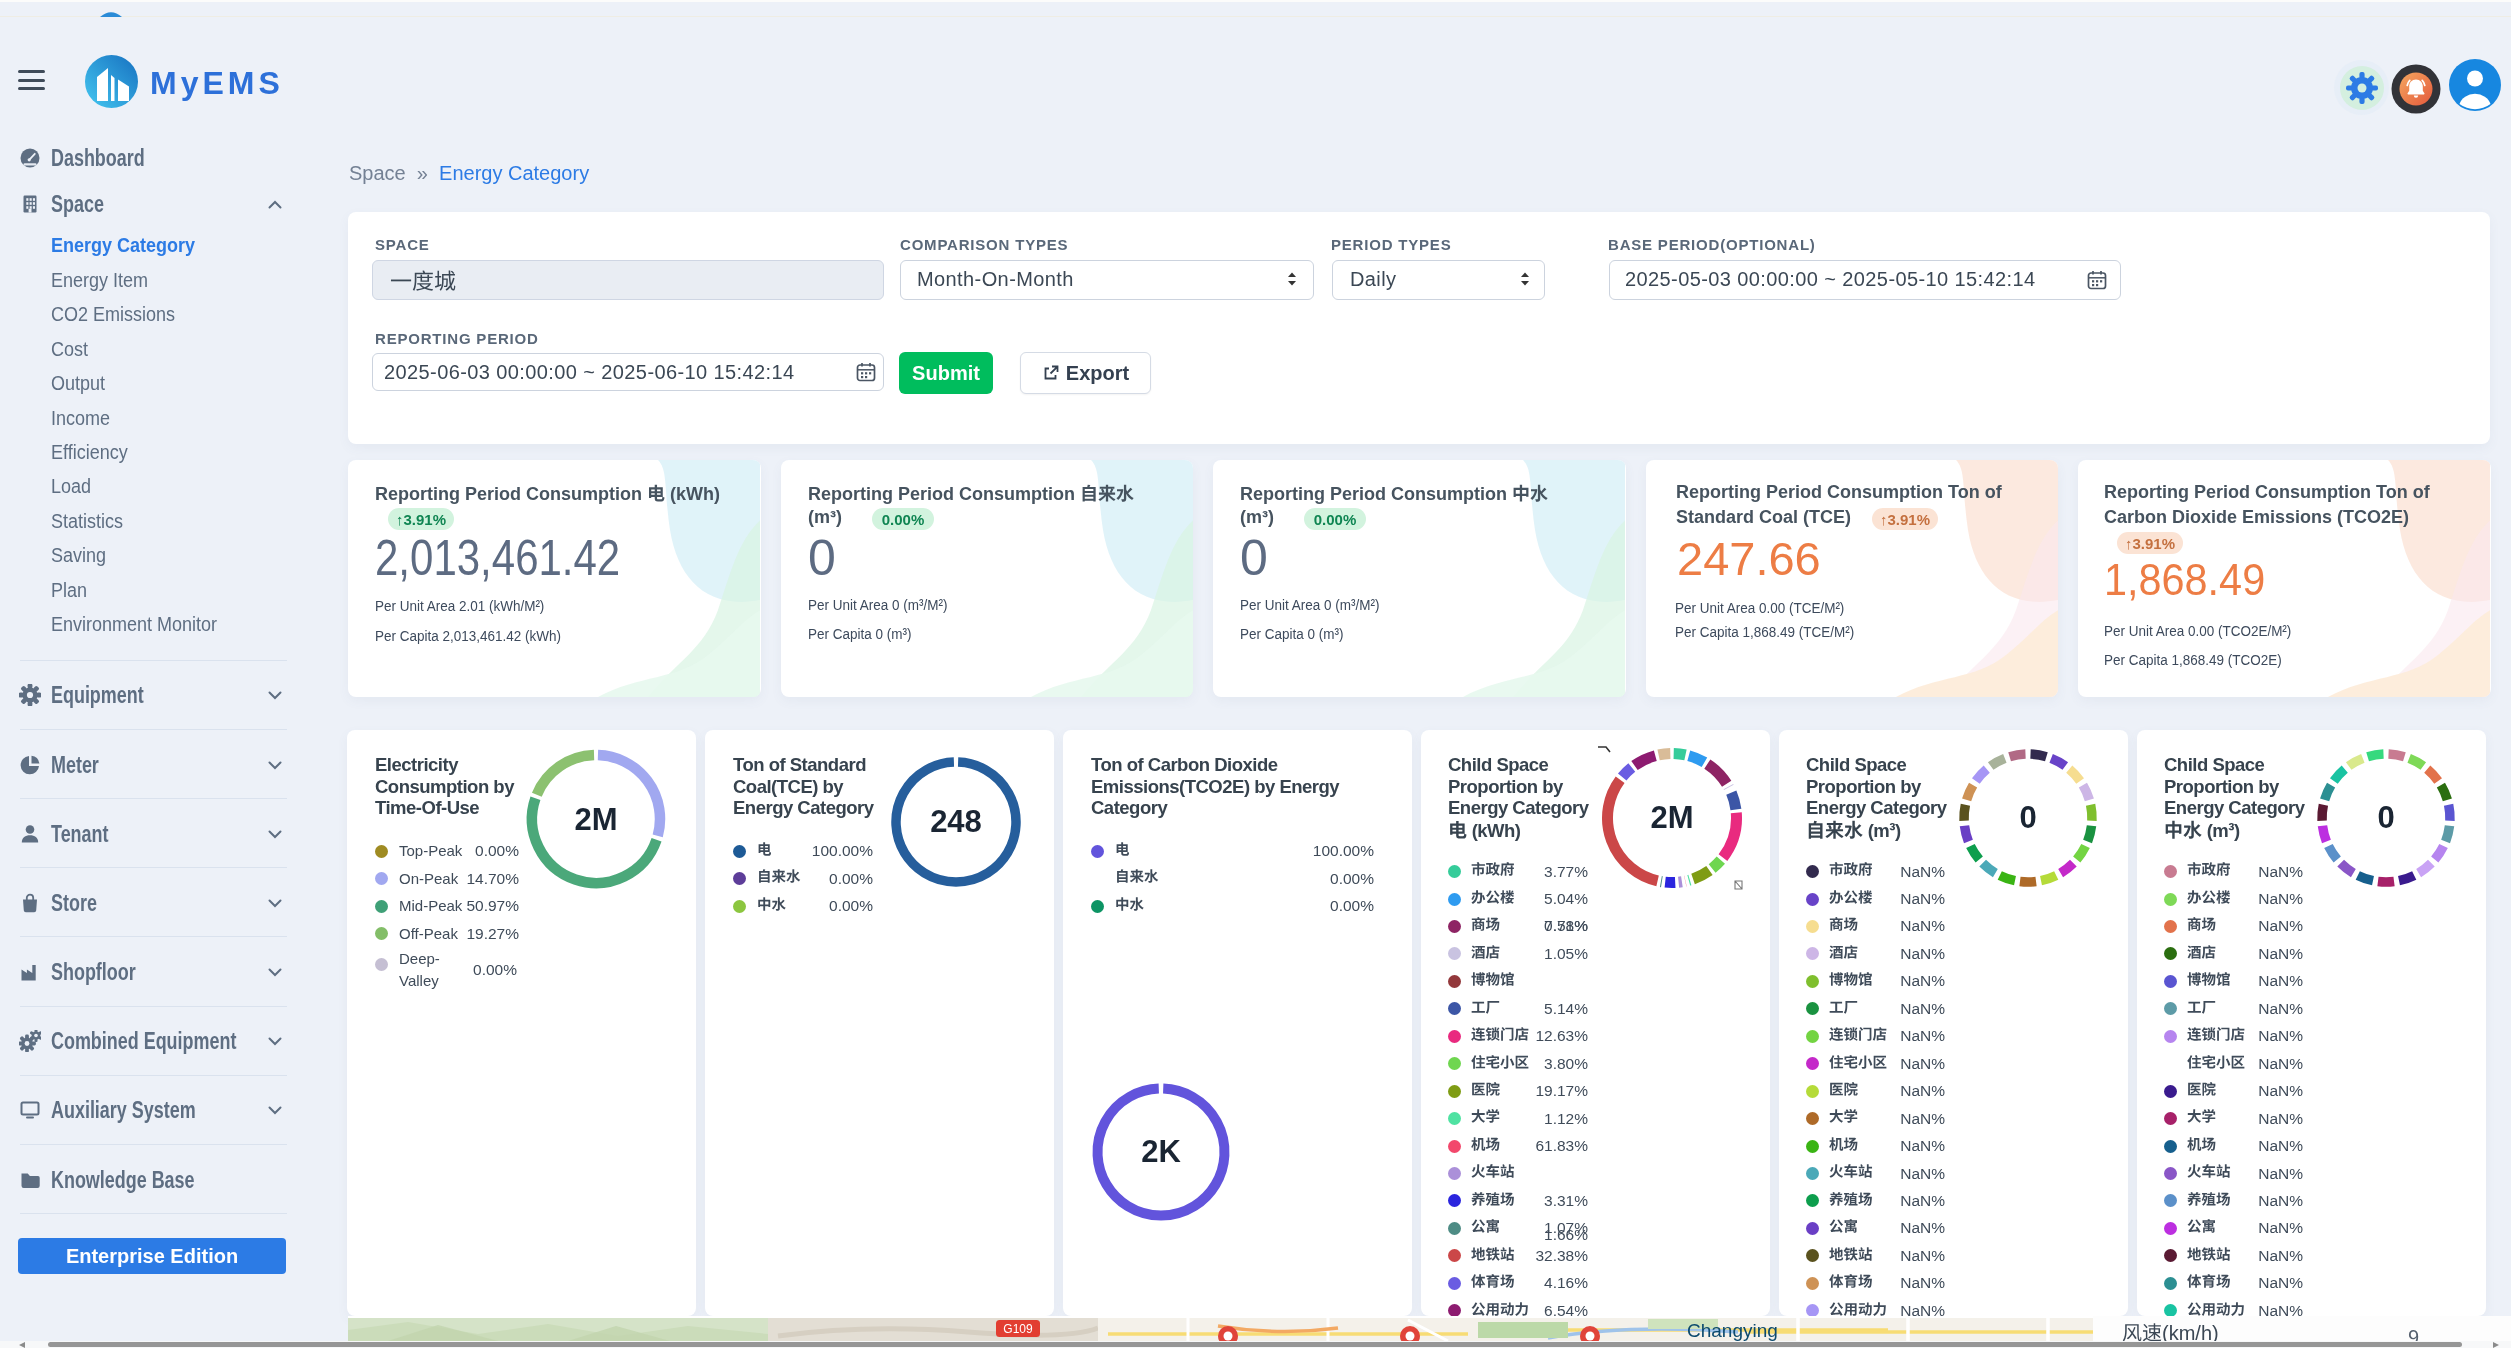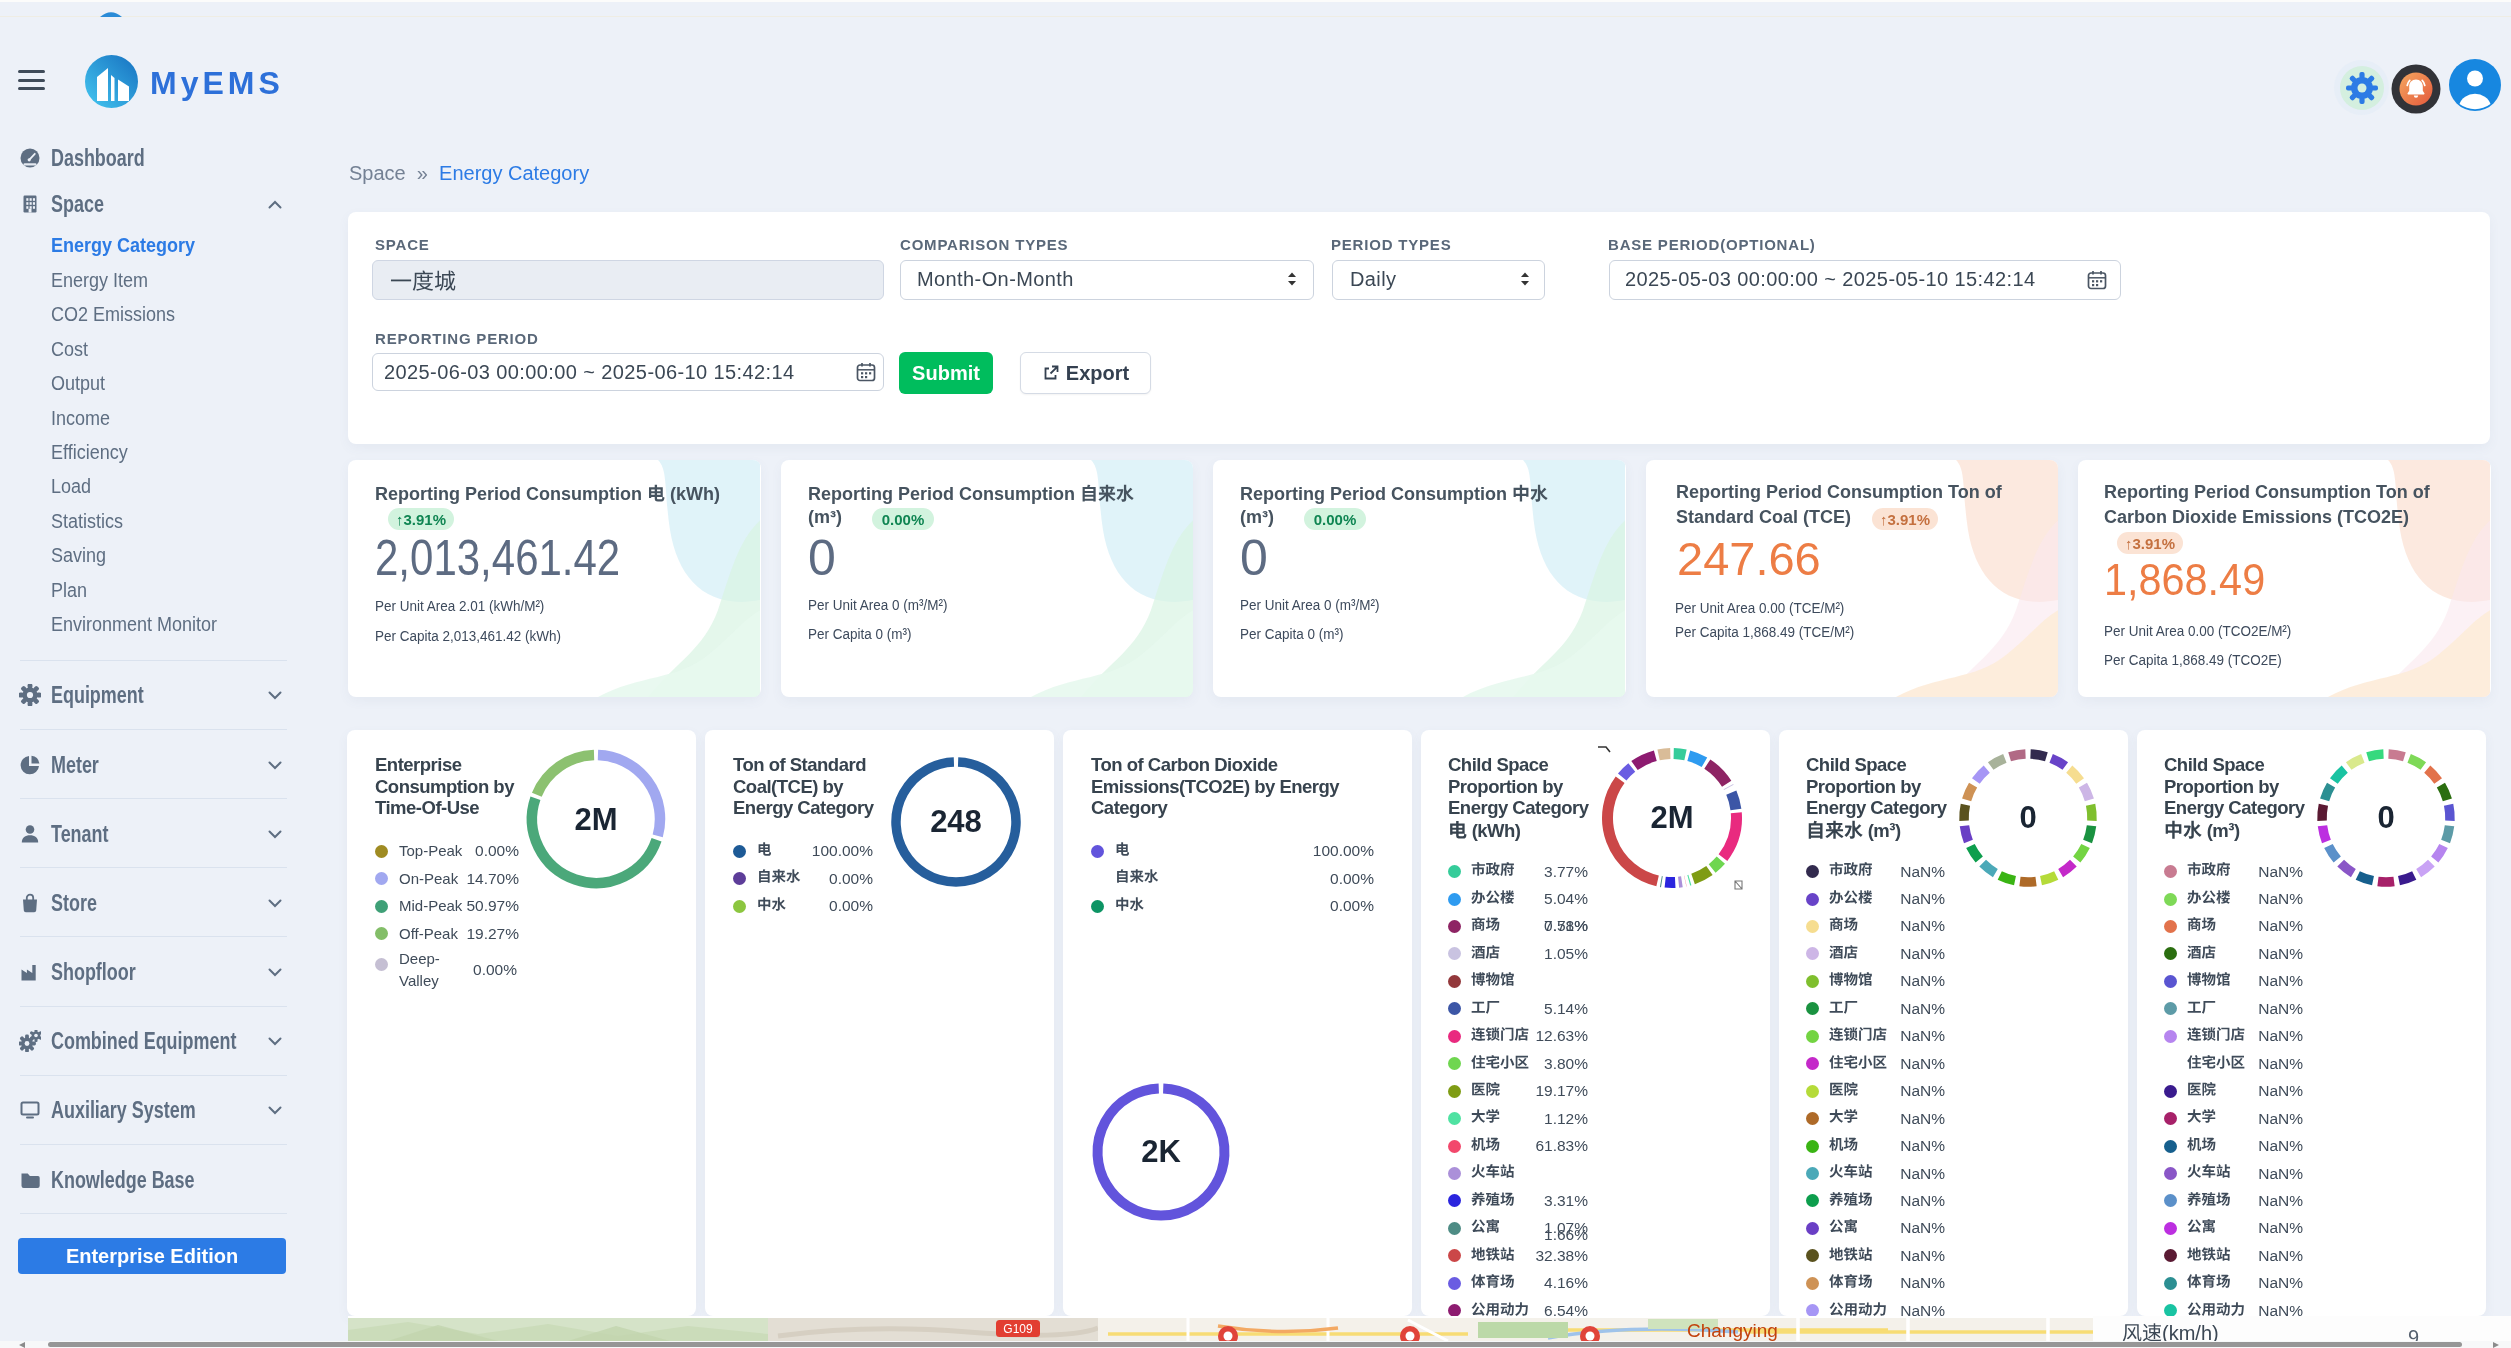--- a/index.html
+++ b/index.html
@@ -340,21 +340,21 @@
 <div class="bdg" style="left:2117.0px;top:532.0px;width:66px;background:#fbe3d4;color:#c4703f">↑3.91%</div>
 <div class="num" style="left:2104px;top:554px;font-size:45px;color:#ed7d45;transform:scaleX(.92)">1,868.49</div>
 <div class="pu" style="left:2104px;top:622px">Per Unit Area 0.00 (TCO2E/M²)</div>
 <div class="pu" style="left:2104px;top:651px">Per Capita 1,868.49 (TCO2E)</div>
 <div class="card" style="left:347px;top:730px;width:349px;height:586px"></div>
 <div class="card" style="left:705px;top:730px;width:349px;height:586px"></div>
 <div class="card" style="left:1063px;top:730px;width:349px;height:586px"></div>
 <div class="card" style="left:1421px;top:730px;width:349px;height:586px"></div>
 <div class="card" style="left:1779px;top:730px;width:349px;height:586px"></div>
 <div class="card" style="left:2137px;top:730px;width:349px;height:586px"></div>
-<div class="t2" style="left:375px;top:754.0px">Enterprise</div>
+<div class="t2" style="left:375px;top:754.0px">Electricity</div>
 <div class="t2" style="left:375px;top:775.5px">Consumption by</div>
 <div class="t2" style="left:375px;top:797.0px">Time-Of-Use</div>
 <div class="dot" style="left:375.0px;top:844.5px;background:#9F8B22"></div>
 <div class="lgn" style="left:399px;top:842.0px">Top-Peak</div>
 <div class="lgv" style="left:429.0px;top:842.0px;width:90px">0.00%</div>
 <div class="dot" style="left:375.0px;top:872.0px;background:#A1A8F0"></div>
 <div class="lgn" style="left:399px;top:869.5px">On-Peak</div>
 <div class="lgv" style="left:429.0px;top:869.5px;width:90px">14.70%</div>
 <div class="dot" style="left:375.0px;top:899.5px;background:#3FA077"></div>
 <div class="lgn" style="left:399px;top:897.0px">Mid-Peak</div>
@@ -876,21 +876,21 @@
     <rect x="648" y="4" width="44" height="17" rx="3.5" fill="#e23e31"></rect>
     <text x="670" y="17" font-size="12" fill="#fff" text-anchor="middle" font-family="Liberation Sans">G109</text>
     <circle cx="880" cy="20" r="10" fill="#e0443a"></circle>
     <circle cx="880" cy="20" r="4.5" fill="#fff"></circle>
     <circle cx="1062" cy="20" r="10" fill="#e0443a"></circle>
     <circle cx="1062" cy="20" r="4.5" fill="#fff"></circle>
     <circle cx="1242" cy="20" r="10" fill="#e0443a"></circle>
     <circle cx="1242" cy="20" r="4.5" fill="#fff"></circle>
     <rect x="1745" y="0" width="418" height="25" fill="#fdfdfd"></rect>
   </svg>
-<div class="abs" style="left:1687px;top:1320px;font-size:19px;color:#c2410c">Changying</div>
+<div class="abs" style="left:1687px;top:1320px;font-size:19px;color:#0c4a6e">Changying</div>
 <div class="abs" style="left:2122px;top:1320px;font-size:20px;color:#3b4754"><svg style="display:inline-block;vertical-align:-5.6px" width="40" height="26" viewBox="0 0 40 26" fill="#3b4754">
       <path transform="translate(0.0,20.0) scale(0.02000,-0.02000)" d="M159 792V495C159 337 149 120 40 -31C57 -40 89 -67 102 -81C218 79 236 327 236 495V720H760C762 199 762 -70 893 -70C948 -70 964 -26 971 107C957 118 935 142 922 159C920 77 914 8 899 8C832 8 832 320 835 792ZM610 649C584 569 549 487 507 411C453 480 396 548 344 608L282 575C342 505 407 424 467 343C401 238 323 148 239 92C257 78 282 52 296 34C376 93 450 180 513 280C576 193 631 111 665 48L735 88C694 160 628 254 554 350C603 438 644 533 676 630Z"></path>
       <path transform="translate(20.0,20.0) scale(0.02000,-0.02000)" d="M68 760C124 708 192 634 223 587L283 632C250 679 181 750 125 799ZM266 483H48V413H194V100C148 84 95 42 42 -9L89 -72C142 -10 194 43 231 43C254 43 285 14 327 -11C397 -50 482 -61 600 -61C695 -61 869 -55 941 -50C942 -29 954 5 962 24C865 14 717 7 602 7C494 7 408 13 344 50C309 69 286 87 266 97ZM428 528H587V400H428ZM660 528H827V400H660ZM587 839V736H318V671H587V588H358V340H554C496 255 398 174 306 135C322 121 344 96 355 78C437 121 525 198 587 283V49H660V281C744 220 833 147 880 95L928 145C875 201 773 279 684 340H899V588H660V671H945V736H660V839Z"></path>
     </svg>(km/h)</div>
 <div class="abs" style="left:2408px;top:1326px;font-size:20px;color:#55606e">9</div>
 <div class="abs" style="left:0;top:1341px;width:2511px;height:7px;background:#f7f8f9"></div>
 <svg class="abs" style="left:16px;top:1341.5px" width="12" height="6" viewBox="0 0 12 6">
     <path d="M9 0 L3 3 L9 6 Z" fill="#8b8b8b"></path>
   </svg>
 <div class="abs" style="left:48px;top:1341.5px;width:2414px;height:5.5px;border-radius:3px;background:#969696"></div>

